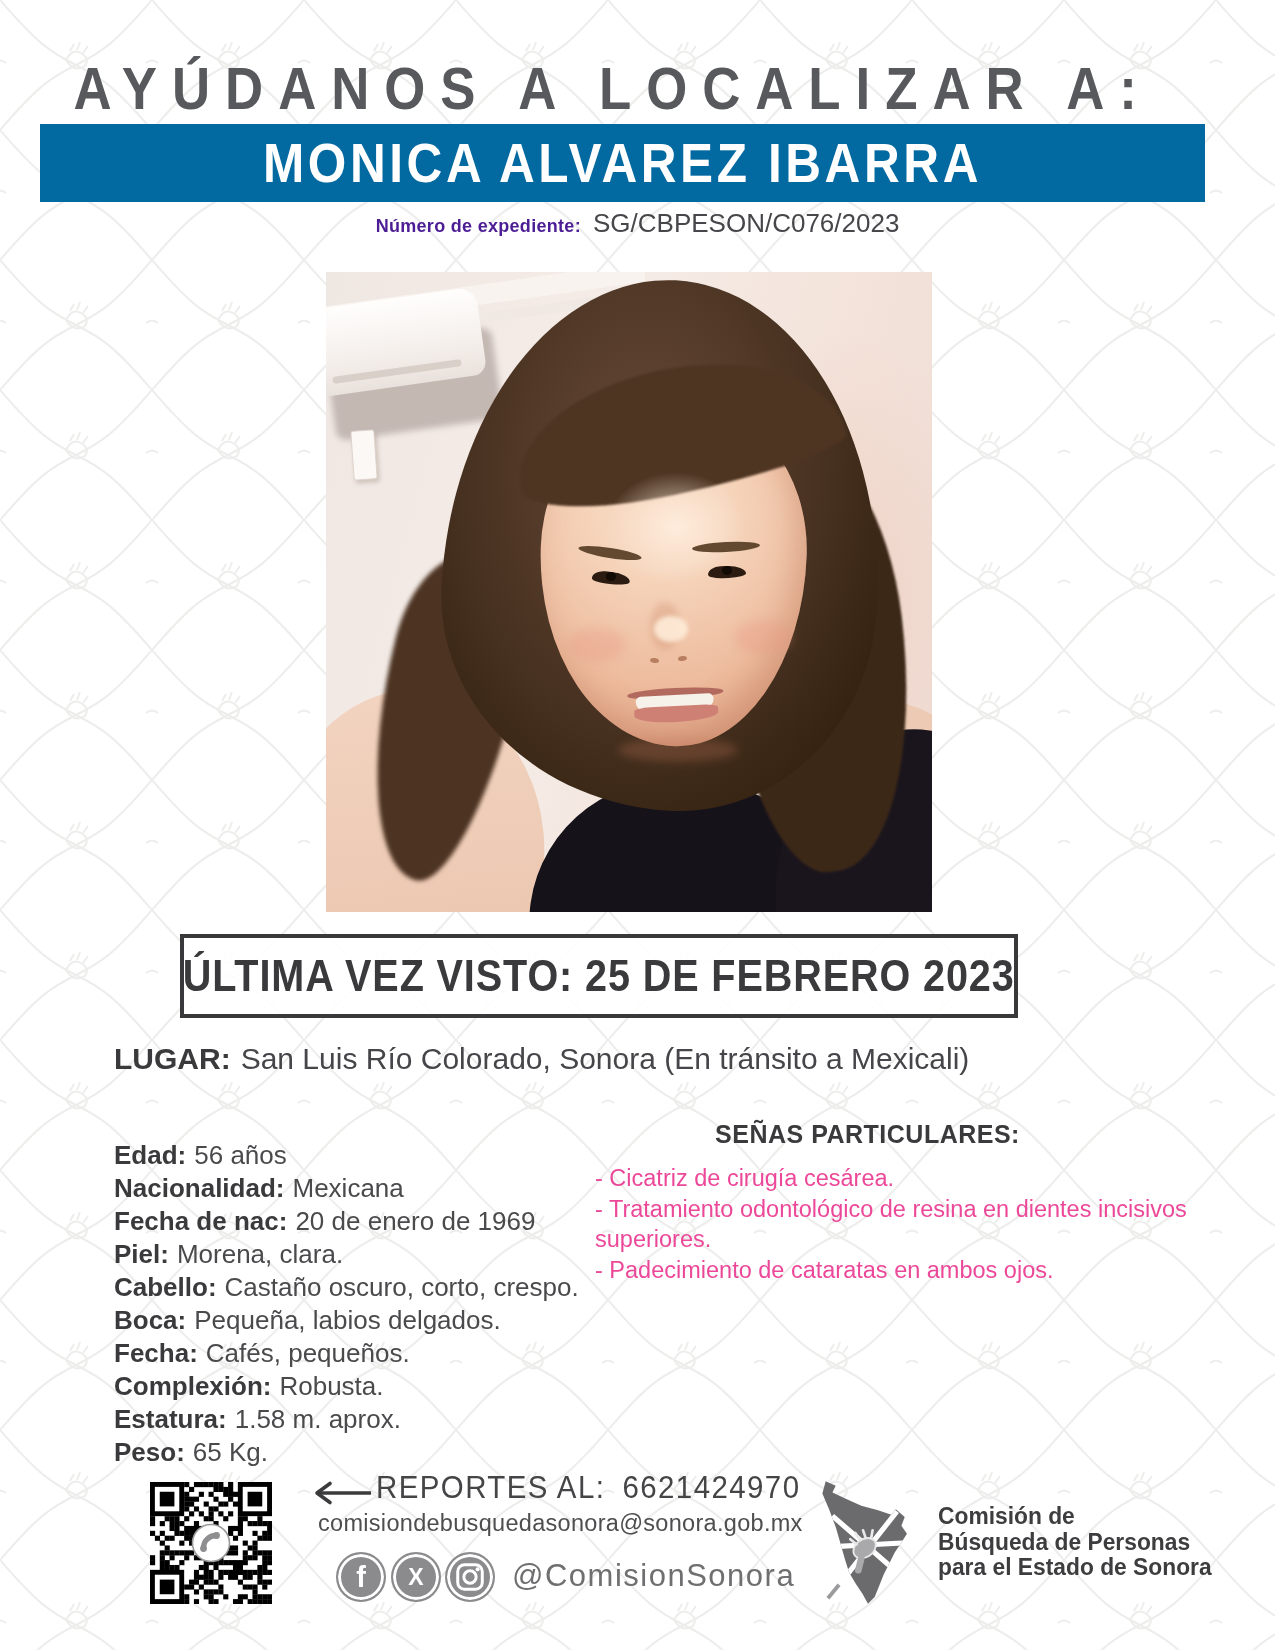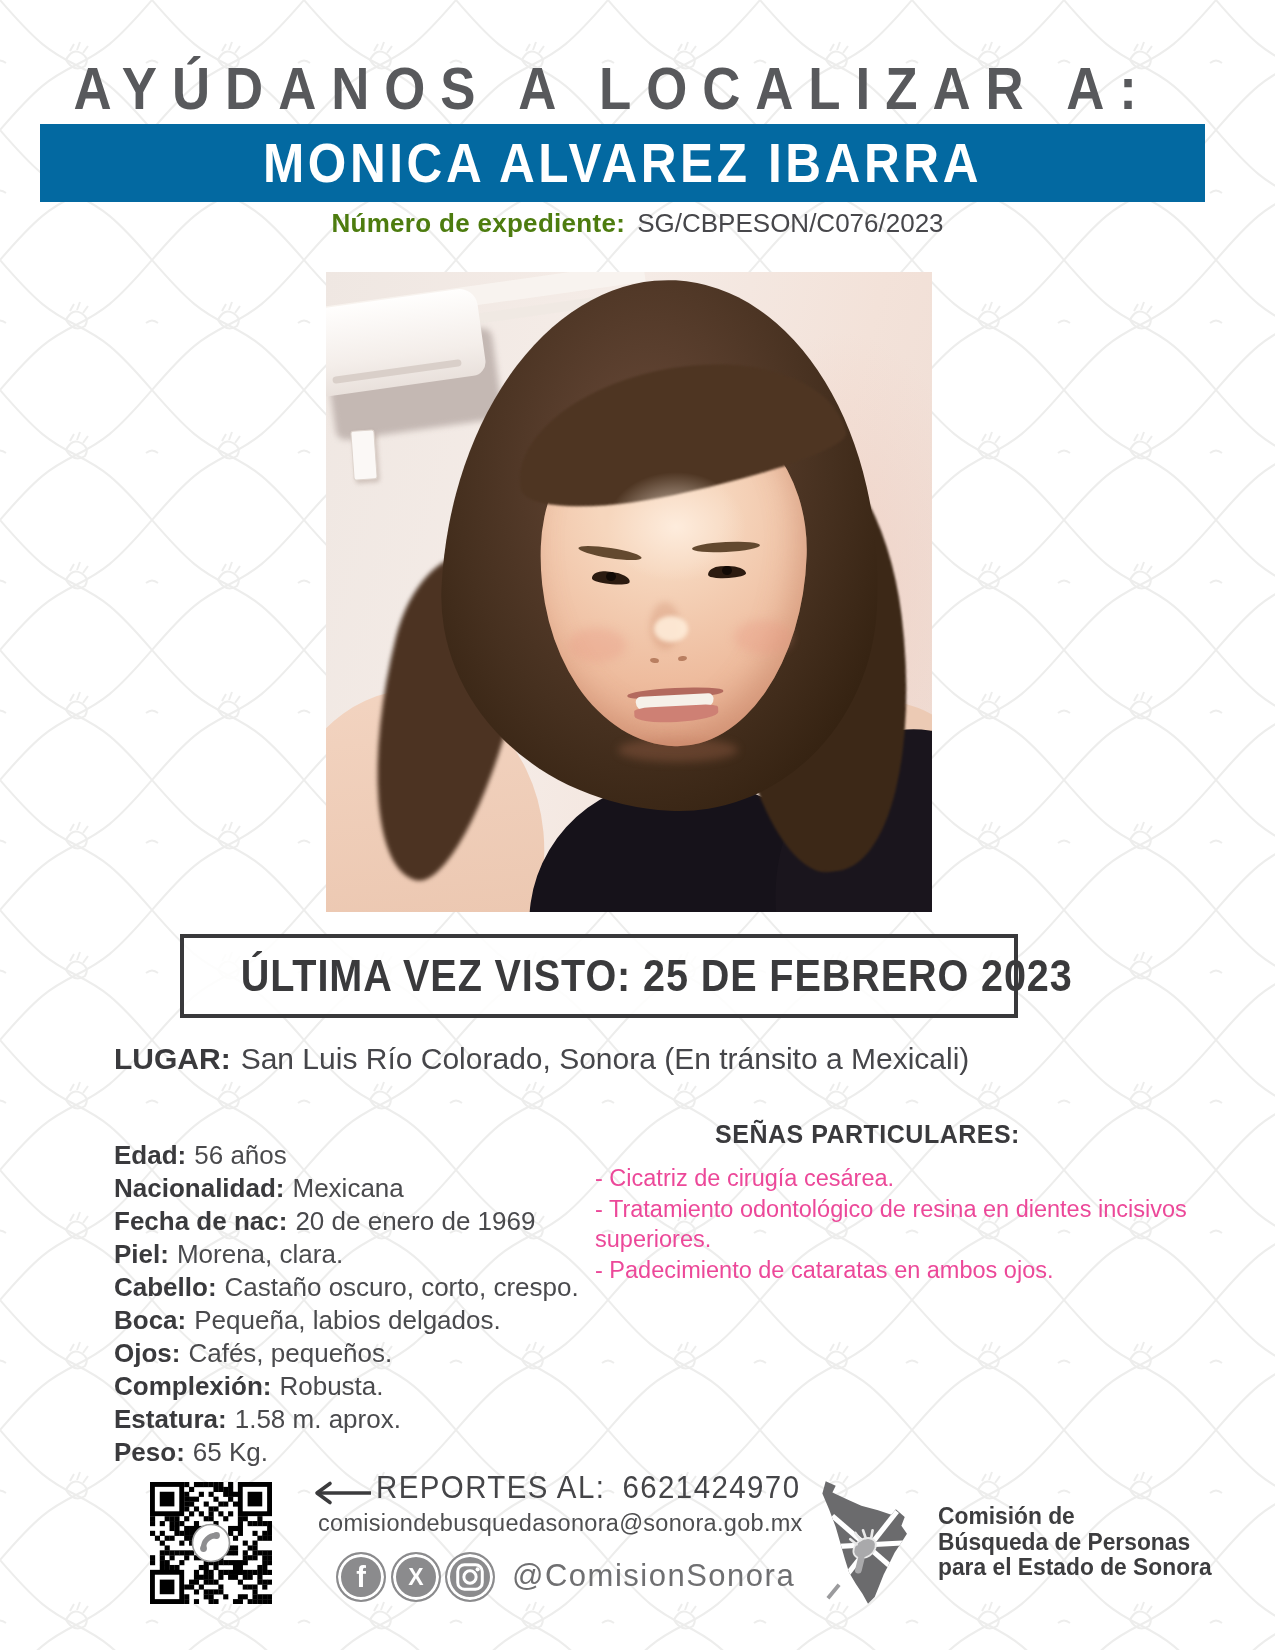--- a/index.html
+++ b/index.html
@@ -10,21 +10,21 @@
 
   
   .headline{top:54px;left:0;width:1275px;}
   .headline span{display:inline-block;font-size:60px;font-weight:800;letter-spacing:17px;
     color:#58595c;transform:scaleX(.88);transform-origin:center;white-space:nowrap;}
   .banner{top:124px;left:40px;width:1165px;height:78px;background:#0369a1;
     display:flex;align-items:center;justify-content:center;}
   .banner span{display:inline-block;font-size:55px;font-weight:800;color:#fff;
     letter-spacing:4px;transform:scaleX(.9);white-space:nowrap;}
   .caseline{top:208px;left:0;width:1275px;text-align:center;font-size:26px;color:#47474b;}
-  .caseline b{font-size:26px;color:#4d7c0f;margin-right:12px;letter-spacing:.3px;}
+  .caseline b{font-size:18px;color:#4c1d95;margin-right:12px;letter-spacing:.3px;}
 
   
   .photo{left:326px;top:272px;width:606px;height:640px;overflow:hidden;
     background:linear-gradient(105deg,#efe7e2 0%,#f5ece7 38%,#f3e2d9 72%,#eedcd4 100%);}
   .photo>div{position:absolute;}
   .molding1{left:-30px;top:14px;width:350px;height:20px;background:#f8f4f0;transform:rotate(-8deg);opacity:.9;}
   .molding2{left:-30px;top:44px;width:330px;height:10px;background:#efe8e2;transform:rotate(-8deg);opacity:.8;}
   .ac-shadow{left:4px;top:66px;width:168px;height:92px;background:#c4b8b3;border-radius:10px;
     transform:rotate(-8deg);filter:blur(3px);}
   .ac-body{left:-12px;top:26px;width:168px;height:88px;border-radius:8px 18px 14px 8px;
@@ -82,21 +82,21 @@
     border-radius:50% 50% 40% 40%;}
   .teeth{position:absolute;left:10px;top:9px;width:78px;height:14px;background:#f6f1e9;
     border-radius:6px 6px 10px 10px;}
   .lip-bottom{position:absolute;left:8px;top:20px;width:84px;height:16px;background:#ce8074;
     border-radius:20% 20% 50% 50%;}
   .chin-shade{left:292px;top:466px;width:120px;height:24px;background:rgba(190,120,90,.28);
     border-radius:50%;filter:blur(4px);}
 
   
   .lastseen{left:180px;top:934px;width:830px;height:76px;border:4px solid #39393b;
-    background:rgba(255,255,255,.85);display:flex;align-items:center;justify-content:flex-start;}
+    background:rgba(255,255,255,.85);display:flex;align-items:center;justify-content:center;}
   .lastseen span{display:inline-block;font-size:45px;font-weight:800;color:#3a3a3c;
     letter-spacing:1px;transform:scaleX(.88);white-space:nowrap;}
   .lugar{left:114px;top:1042px;font-size:30px;color:#46464a;}
   .lugar b{color:#3a3a3d;margin-right:10px;}
 
   
   .details{left:114px;top:1096px;width:470px;font-size:26px;line-height:33px;color:#4a4a4d;margin-top:43px;}
   .details b{color:#3a3a3d;margin-right:8px;}
   .senas{left:595px;top:1096px;width:680px;}
   .senas-title{width:545px;text-align:center;font-size:25px;font-weight:bold;color:#3a3a3d;
@@ -200,21 +200,21 @@
     <b>LUGAR:</b><span>San Luis Río Colorado, Sonora (En tránsito a Mexicali)</span>
   </div>
 
   <div class="layer details">
     <div><b>Edad:</b><span>56 años</span></div>
     <div><b>Nacionalidad:</b><span>Mexicana</span></div>
     <div><b>Fecha de nac:</b><span>20 de enero de 1969</span></div>
     <div><b>Piel:</b><span>Morena, clara.</span></div>
     <div><b>Cabello:</b><span>Castaño oscuro, corto, crespo.</span></div>
     <div><b>Boca:</b><span>Pequeña, labios delgados.</span></div>
-    <div><b>Ojos:</b><span>Cafés, pequeños.</span></div>
+    <div><b>Fecha:</b><span>Cafés, pequeños.</span></div>
     <div><b>Complexión:</b><span>Robusta.</span></div>
     <div><b>Estatura:</b><span>1.58 m. aprox.</span></div>
     <div><b>Peso:</b><span>65 Kg.</span></div>
   </div>
 
   <div class="layer senas">
     <div class="senas-title">SEÑAS PARTICULARES:</div>
     <div class="senas-items">
       <div>- Cicatriz de cirugía cesárea.</div>
       <div>- Tratamiento odontológico de resina en dientes incisivos superiores.</div>

